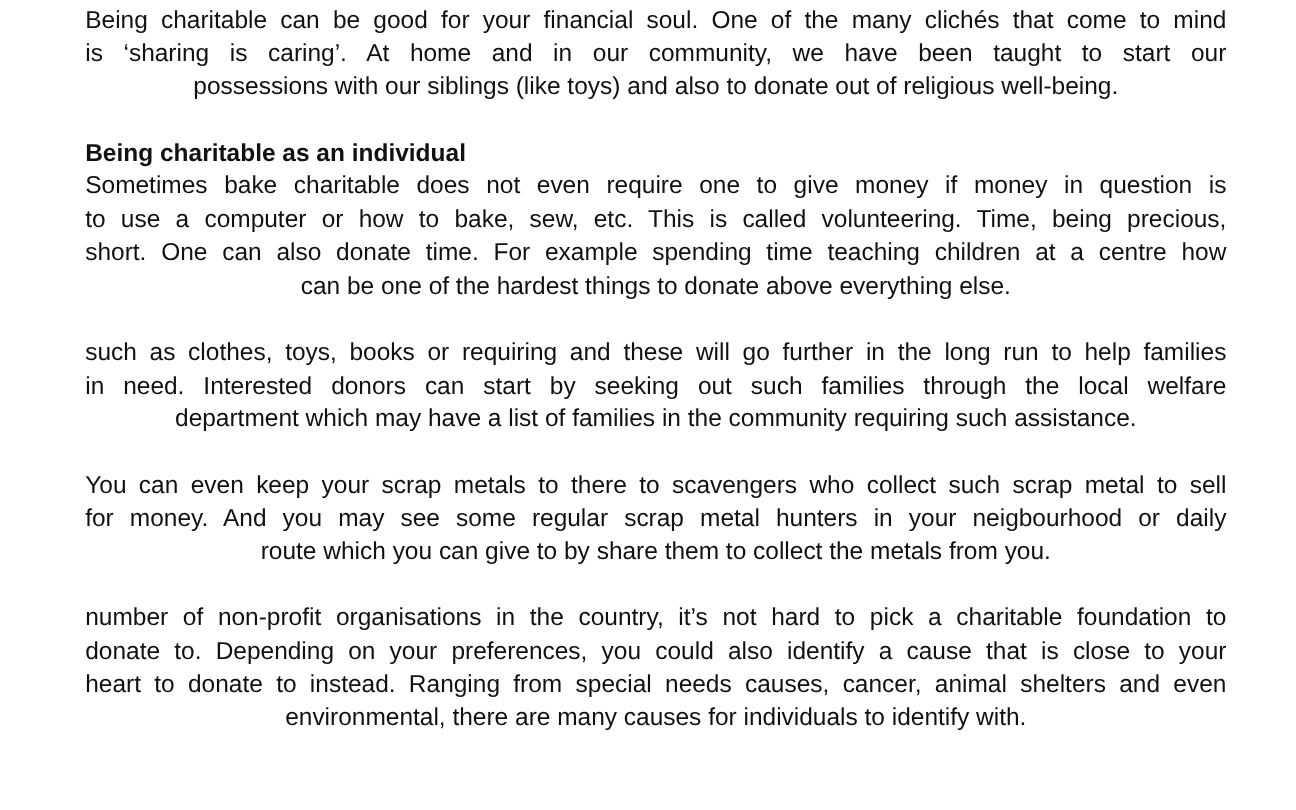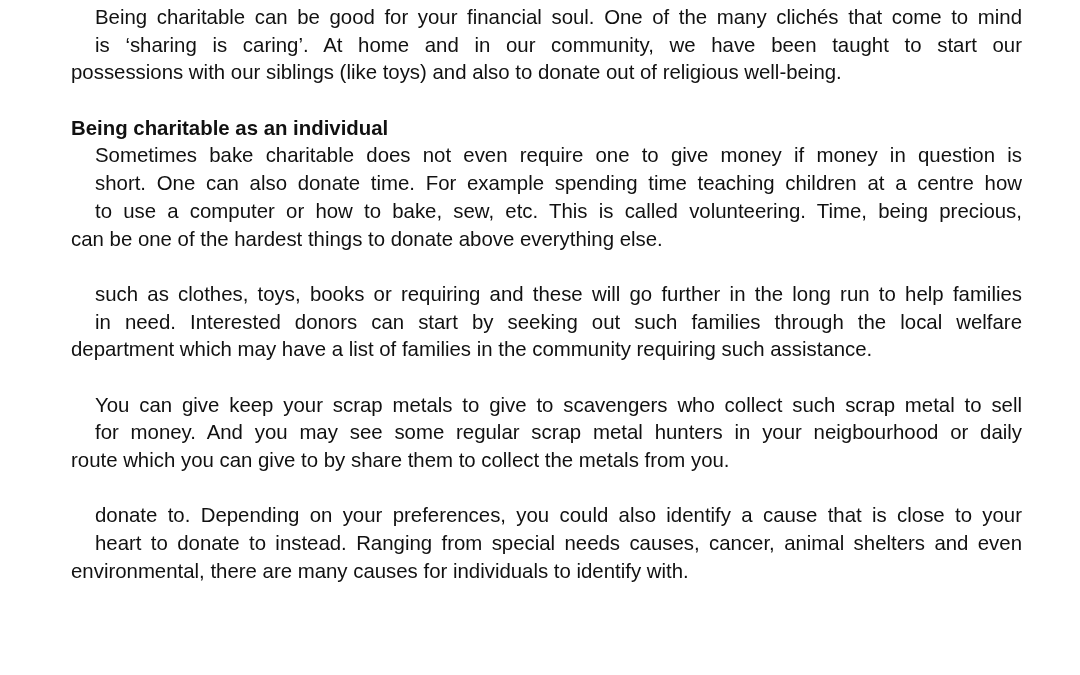--- a/index.html
+++ b/index.html
@@ -29,24 +29,23 @@
     .line {
       display: block;
       white-space: nowrap;
       height: 27.7px;
       overflow: visible;
     }
     .line.just {
       text-align: justify;
       text-align-last: justify;
       white-space: normal;
-      margin-left: 24px;
     }
     .line.last {
-      text-align: left;
+      text-align: center;
     }
     .heading {
       display: block;
       font-weight: bold;
       height: 27.7px;
     }
   </style>
 </head>
 <body>
 
@@ -54,36 +53,37 @@
 
   <div class="para">
     <span class="line just">Being charitable can be good for your financial soul.  One of the many clichés that come to mind</span>
     <span class="line just">is ‘sharing is caring’.  At home and in our community, we have been taught to start our</span>
     <span class="line last">possessions with our siblings (like toys) and also to donate out of religious well-being.</span>
   </div>
 
   <div class="para">
     <span class="heading">Being charitable as an individual</span>
     <span class="line just">Sometimes bake charitable does not even require one to give money if money in question is</span>
+    <span class="line just">to use a computer or how to bake, sew, etc.  This is called volunteering.  Time, being precious,</span>
     <span class="line just">short.  One can also donate time.  For example spending time teaching children at a centre how</span>
-    <span class="line just">to use a computer or how to bake, sew, etc.  This is called volunteering.  Time, being precious,</span>
     <span class="line last">can be one of the hardest things to donate above everything else.</span>
   </div>
 
   <div class="para">
     <span class="line just">such as clothes, toys, books or requiring and these will go further in the long run to help families</span>
     <span class="line just">in need.  Interested donors can start by seeking out such families through the local welfare</span>
     <span class="line last">department which may have a list of families in the community requiring such assistance.</span>
   </div>
 
   <div class="para">
-    <span class="line just">You can give keep your scrap metals to give to scavengers who collect such scrap metal to sell</span>
+    <span class="line just">You can even keep your scrap metals to there to scavengers who collect such scrap metal to sell</span>
     <span class="line just">for money.  And you may see some regular scrap metal hunters in your neigbourhood or daily</span>
     <span class="line last">route which you can give to by share them to collect the metals from you.</span>
   </div>
 
   <div class="para">
+    <span class="line just">number of non-profit organisations in the country, it’s not hard to pick a charitable foundation to</span>
     <span class="line just">donate to.  Depending on your preferences, you could also identify a cause that is close to your</span>
     <span class="line just">heart to donate to instead.  Ranging from special needs causes, cancer, animal shelters and even</span>
     <span class="line last">environmental, there are many causes for individuals to identify with.</span>
   </div>
 
 </div>
 
 </body></html>

